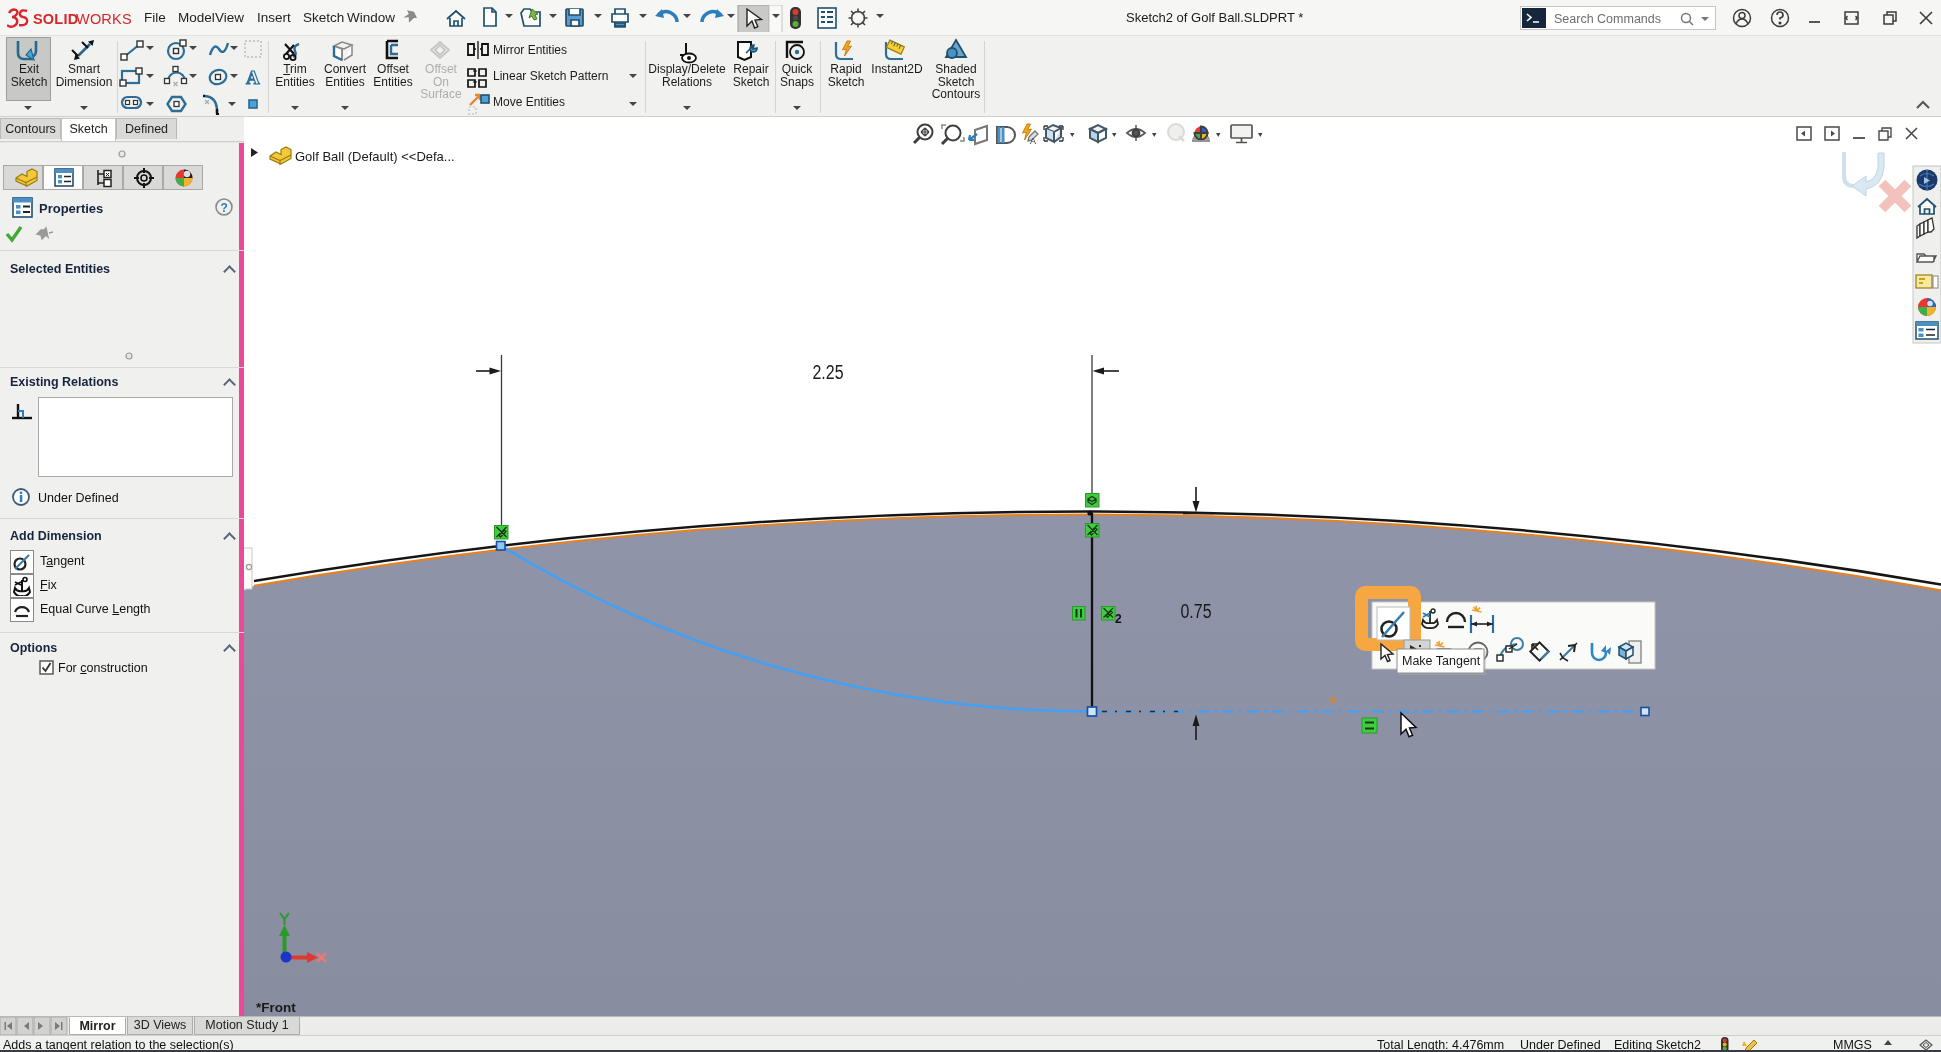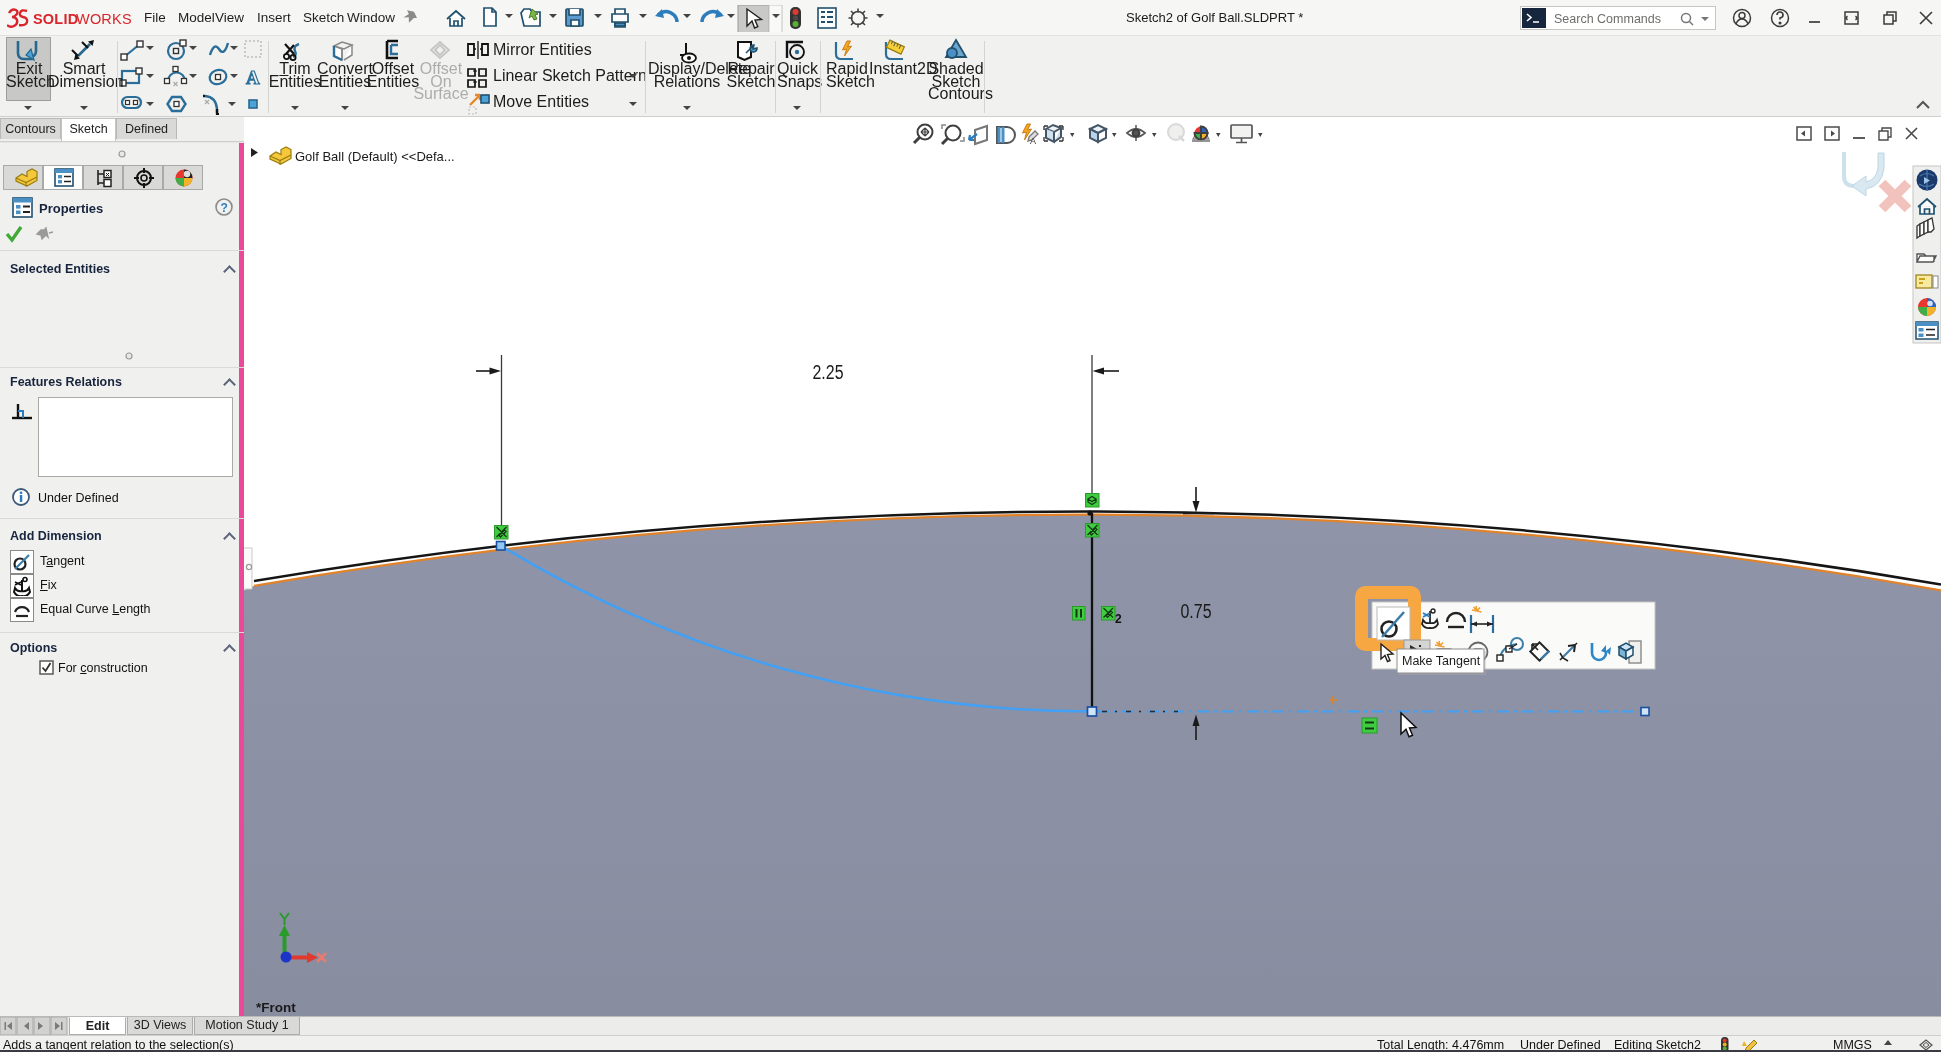--- a/index.html
+++ b/index.html
@@ -4,21 +4,21 @@
 *{margin:0;padding:0;box-sizing:border-box}
 html,body{width:1941px;height:1052px;overflow:hidden;font-family:"Liberation Sans",sans-serif;background:#fff}
 .abs{position:absolute}
 #app{position:relative;width:1941px;height:1000px;background:#6d28d9}
 
 #titlebar{position:absolute;left:0;top:0;width:1941px;height:35px;background:#f6f6f5}
 .menu{position:absolute;top:10px;font-size:13.5px;color:#1f1f1f}
 
 #ribbon{position:absolute;left:0;top:35px;width:1941px;height:82px;background:#f1f1f0;border-top:1px solid #e2e2e0;border-bottom:1px solid #cfcfcd}
 .rsep{position:absolute;top:5px;height:72px;width:1px;background:#d4d4d2}
-.rlabel{position:absolute;font-size:16px;color:#1c1c1c;text-align:center;line-height:12.5px;white-space:nowrap}
+.rlabel{position:absolute;font-size:12px;color:#1c1c1c;text-align:center;line-height:12.5px;white-space:nowrap}
 .rdrop{position:absolute;width:0;height:0;border-left:4px solid transparent;border-right:4px solid transparent;border-top:4px solid #444}
 .gray{color:#adadab}
 
 #tabrow{position:absolute;left:0;top:117px;width:245px;height:26px;background:#efefee}
 .ctab{position:absolute;top:1px;height:21px;font-size:12.5px;color:#222;text-align:center;line-height:20px;background:#d9d9d7;border:1px solid #b9b9b7;border-bottom:none}
 .ctab.active{background:#fff;height:23px;z-index:2;border-color:#c4c4c2}
 
 #panel{position:absolute;left:0;top:143px;width:244px;height:873px;background:#f0f0ef;border-right:5px solid #ec4899}
 .ptab{position:absolute;top:22px;width:40px;height:25px;background:#d9d9d7;border:1px solid #a9a9a7}
 .ptab.active{background:#fdfdfd}
@@ -354,21 +354,21 @@
         <path d="M2 9 l5 6 9 -13" fill="none" stroke="#3faa36" stroke-width="3.4"></path>
         <path d="M33 9 h6 M39 5 l2 -2 2 9 -2 -2 -4 4 -1 -4 -4 -1 4 -4 z M44 8 l4 -1" fill="#9a9a98" stroke="#9a9a98" stroke-width="1.4"></path>
       </svg>
  <div class="pdiv" style="top:107px"></div>
  <span class="psec" style="left:10px;top:119px">Selected Entities</span>
  <span class="chev" style="left:225px;top:124px"></span>
  <svg class="abs" style="left:124px;top:208px" width="10" height="10" viewBox="0 0 10 10">
         <circle cx="5" cy="5" r="3" fill="#e8e8e6" stroke="#9a9a98" stroke-width="1.2"></circle>
       </svg>
  <div class="pdiv" style="top:224px"></div>
- <span class="psec" style="left:10px;top:232px">Features Relations</span>
+ <span class="psec" style="left:10px;top:232px">Existing Relations</span>
  <span class="chev" style="left:225px;top:237px"></span>
  <svg class="abs" style="left:10px;top:255px" width="24" height="24" viewBox="0 0 24 24">
         <path d="M2 20 h20" stroke="#111" stroke-width="2.4"></path>
         <path d="M8 20 v-14" stroke="#111" stroke-width="2.4"></path>
         <path d="M8 13 h5 v7" fill="none" stroke="#2d7dbd" stroke-width="2"></path>
       </svg>
  <div class="abs" style="left:38px;top:254px;width:195px;height:80px;background:#fff;border:1px solid #a9a9a7"></div>
  <svg class="abs" style="left:12px;top:345px" width="18" height="18" viewBox="0 0 18 18">
         <circle cx="9" cy="9" r="8" fill="#fff" stroke="#3c5a78" stroke-width="1.8"></circle>
         <rect x="7.8" y="7" width="2.5" height="7" fill="#2d7dbd"></rect>
@@ -682,21 +682,21 @@
   <rect x="17" y="0" width="16" height="18" fill="#d2d2d0" stroke="#a9a9a7" stroke-width="1"></rect>
   <rect x="34" y="0" width="16" height="18" fill="#d2d2d0" stroke="#a9a9a7" stroke-width="1"></rect>
   <rect x="51" y="0" width="16" height="18" fill="#d2d2d0" stroke="#a9a9a7" stroke-width="1"></rect>
   <g fill="#7a7a78">
           <path d="M12 5 l-5 4 5 4 z M6 5 h-1.5 v8 h1.5 z"></path>
           <path d="M29 5 l-5 4 5 4 z"></path>
           <path d="M38 5 l5 4 -5 4 z"></path>
           <path d="M55 5 l5 4 -5 4 z M61 5 h1.5 v8 h-1.5 z"></path>
         </g>
  </svg>
- <span class="btab" style="left:69px;width:57px;background:#fff;font-weight:bold;border-top:1px solid #fff">Edit</span>
+ <span class="btab" style="left:69px;width:57px;background:#fff;font-weight:bold;border-top:1px solid #fff">Mirror</span>
  <span class="btab" style="left:127px;width:66px">3D Views</span>
  <span class="btab" style="left:194px;width:106px">Motion Study 1</span>
 </div>
 <div id="statusbar">
  <span class="abs" style="left:3px;top:2px">Adds a tangent relation to the selection(s)</span>
  <span class="abs" style="left:1377px;top:2px">Total Length: 4.476mm</span>
  <span class="abs" style="left:1520px;top:2px">Under Defined</span>
  <span class="abs" style="left:1614px;top:2px">Editing Sketch2</span>
  <svg class="abs" style="left:1720px;top:1px" width="46" height="15" viewBox="0 0 46 15">
   <rect x="1" y="0" width="7.5" height="15" rx="3.5" fill="#333"></rect>

